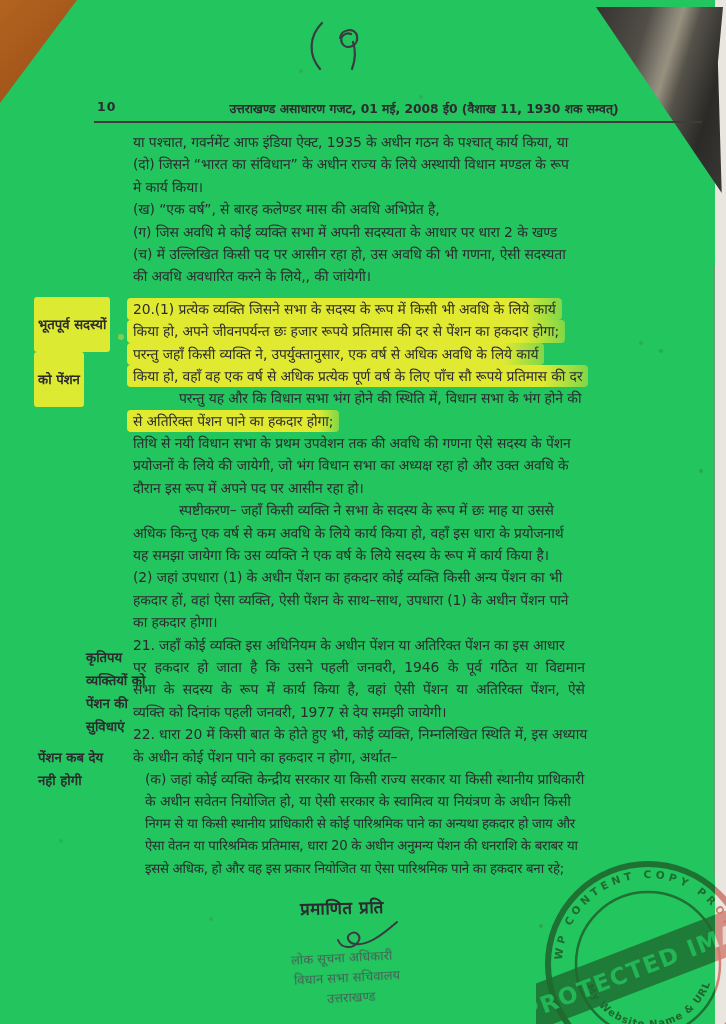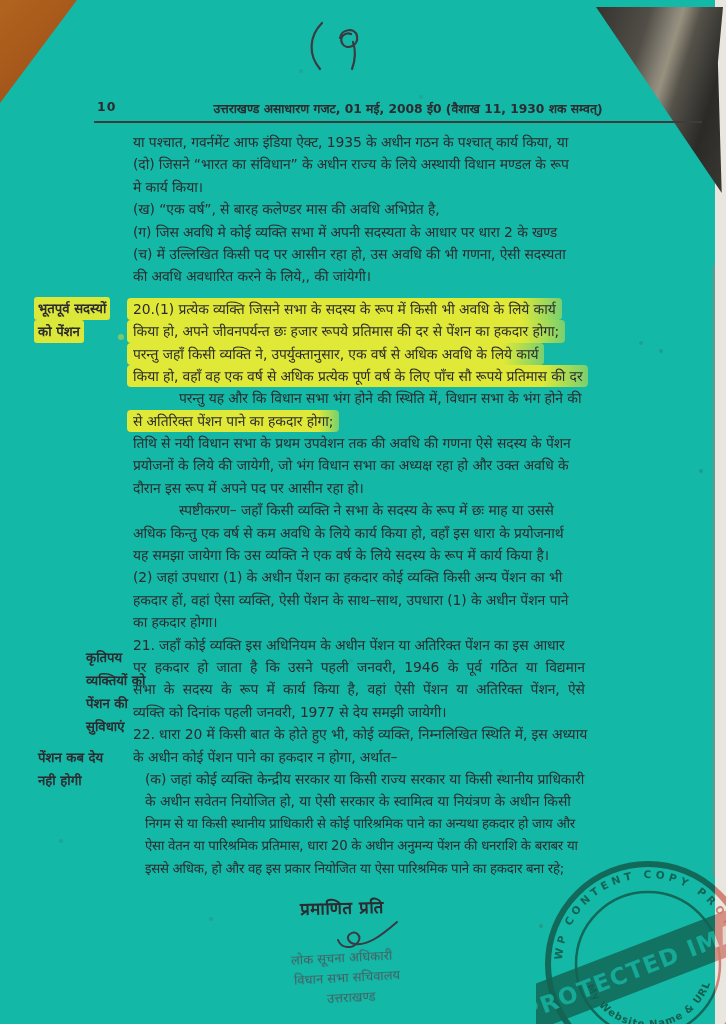--- a/index.html
+++ b/index.html
@@ -1,51 +1,51 @@
 <!DOCTYPE html>
 <html><head>
 <meta charset="utf-8">
 <style>
   html,body{margin:0;padding:0;background:#888;}
   .page{position:relative;width:726px;height:1024px;margin:0 auto;overflow:hidden;
-        background:#14b8a6;font-family:"DejaVu Sans",sans-serif;color:#2c2b30;}
+        background:#22c55e;font-family:"DejaVu Sans",sans-serif;color:#2c2b30;}
   .edge-strip{position:absolute;right:0;top:0;width:11px;height:100%;background:#e9e6df;}
   .corner-brown{position:absolute;left:0;top:0;width:77px;height:103px;
         background:linear-gradient(135deg,#b2641f 0%,#a4571a 55%,#8f4a12 100%);
         clip-path:polygon(0 0,100% 0,0 100%);}
   .corner-dark{position:absolute;left:596px;top:7px;width:127px;height:186px;
         background:linear-gradient(107deg,#35332f 0%,#514e47 30%,#8a8578 44%,#97917f 48%,#55524a 58%,#2b2a27 78%,#3a3833 100%);
         clip-path:polygon(0 0,100% 0,96% 30%,99% 100%);}
   .rule-right{position:absolute;left:713px;top:265px;width:2px;height:612px;background:#8b8880;opacity:.65;}
 
   .hand-mark{position:absolute;left:295px;top:14px;}
 
   .header-num{position:absolute;left:97px;top:99px;font-size:12.5px;font-weight:bold;letter-spacing:1px;}
-  .header-title{position:absolute;left:132px;top:100px;width:552px;text-align:center;
+  .header-title{position:absolute;left:148px;top:100px;width:552px;text-align:center;
         font-size:12.3px;font-weight:bold;white-space:nowrap;}
   .header-rule{position:absolute;left:94px;top:121px;width:608px;height:2px;background:#3d3c3a;}
 
   .body-col{position:absolute;left:133px;top:131px;width:545px;}
   .ln{height:22.4px;line-height:22.4px;font-size:13.9px;white-space:nowrap;letter-spacing:-0.1px;}
   .ind{padding-left:46px;}
   .ind-sm{padding-left:12px;}
   .gap1{margin-top:10px;text-align:center;}
   .gap2{}
   .spread{word-spacing:4px;}
   .tight{font-size:13.3px;letter-spacing:-0.3px;}
   .hl{width:fit-content;padding:0 6px;margin-left:-6px;border-radius:4px;
       background:linear-gradient(90deg,rgba(241,237,45,.92) 0 90%,rgba(241,237,45,.45));}
   .smudge{position:relative;}
   .smudge::before{content:"";position:absolute;left:-135px;top:-2px;width:700px;height:27px;z-index:-1;
       background:linear-gradient(90deg,rgba(95,105,88,.5) 0 9%,rgba(150,155,125,.3) 18%,rgba(190,190,140,.33) 45%,rgba(170,172,135,.3) 75%,rgba(160,162,140,.12));
       filter:blur(1px);border-radius:3px;}
 
   .margin-group{position:absolute;left:38px;width:100px;font-size:13.2px;font-weight:bold;}
   .margin-group div{height:23px;line-height:23px;white-space:nowrap;}
-  .mhl div{width:fit-content;padding:0 4px;margin-left:-4px;border-radius:3px;background:rgba(241,237,45,.9);}
+  .mhl div{width:fit-content;padding:16px 4px;margin-left:-4px;border-radius:3px;background:rgba(241,237,45,.9);}
   .mhl{filter:none;}
   .m1{top:297px;}
   .m2{top:646px;margin-left:48px;}
   .m3{top:746px;}
   .m2 div,.m3 div{font-weight:600;}
 
   .certified{position:absolute;left:300px;top:896px;font-size:17px;font-weight:bold;
       letter-spacing:.5px;transform:rotate(-1.5deg);}
   .signature{position:absolute;left:330px;top:916px;}
   .officer{position:absolute;left:292px;top:948px;font-size:13px;color:#4e4e56;opacity:.85;

